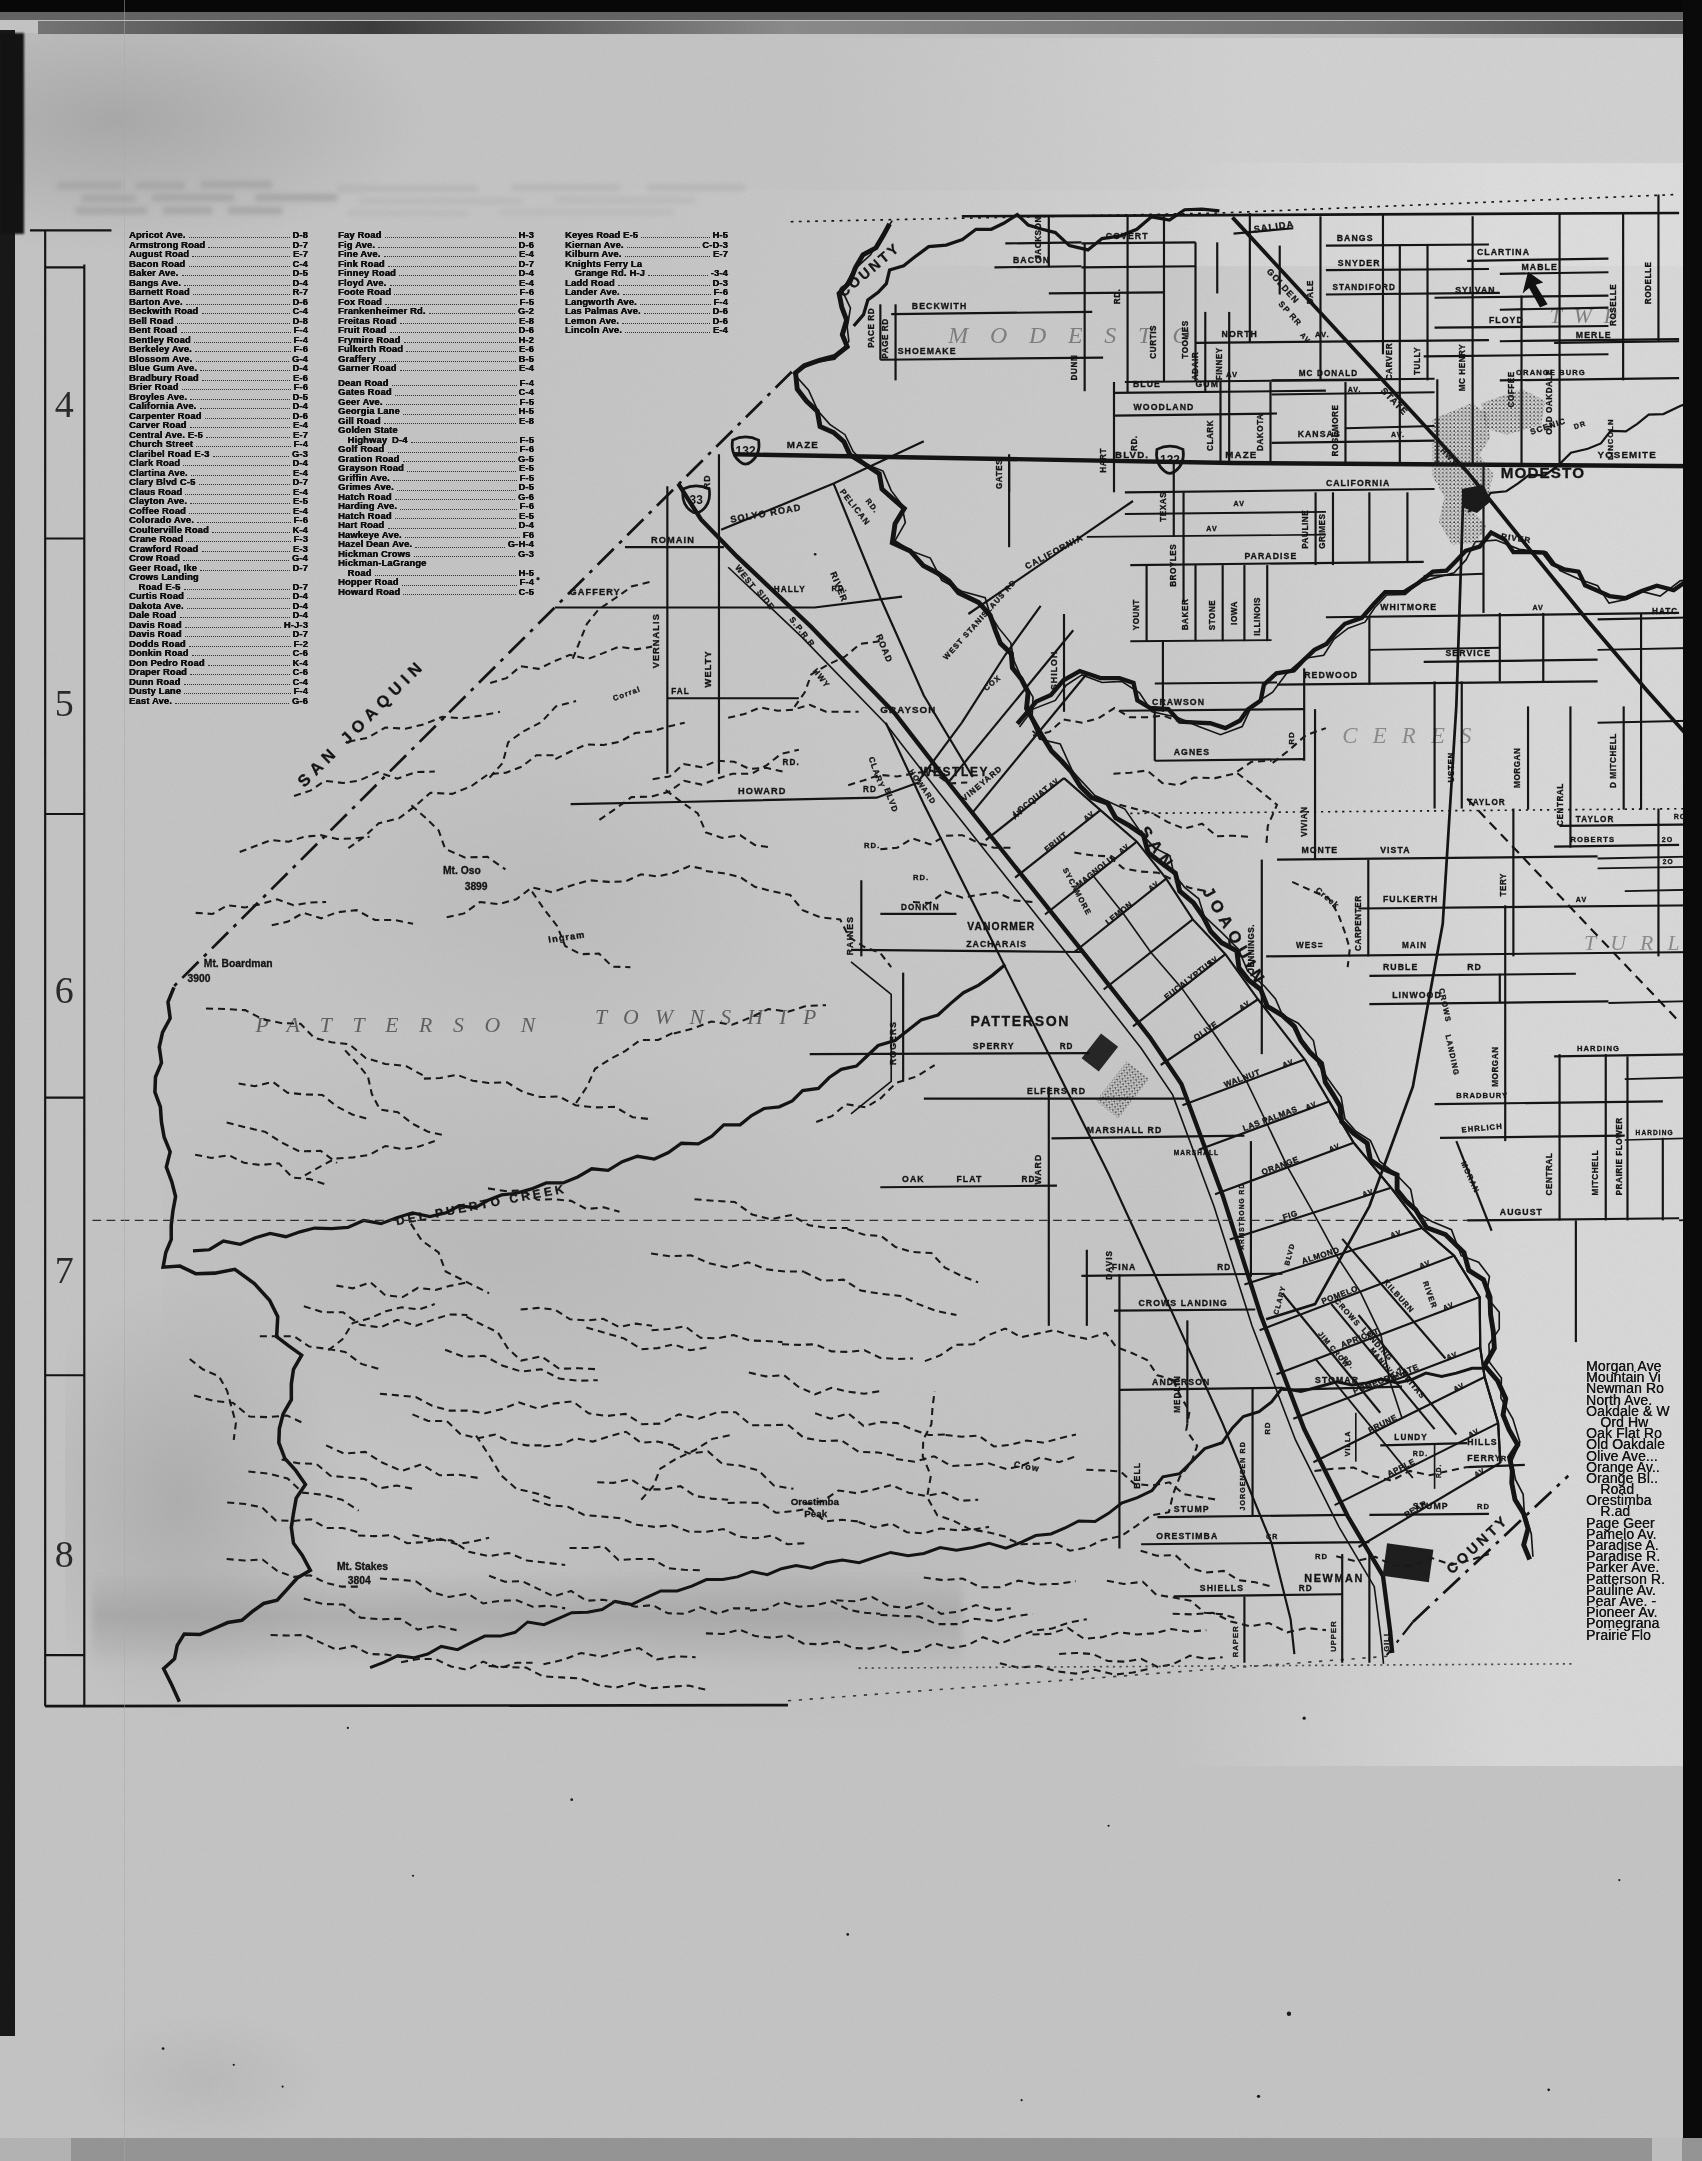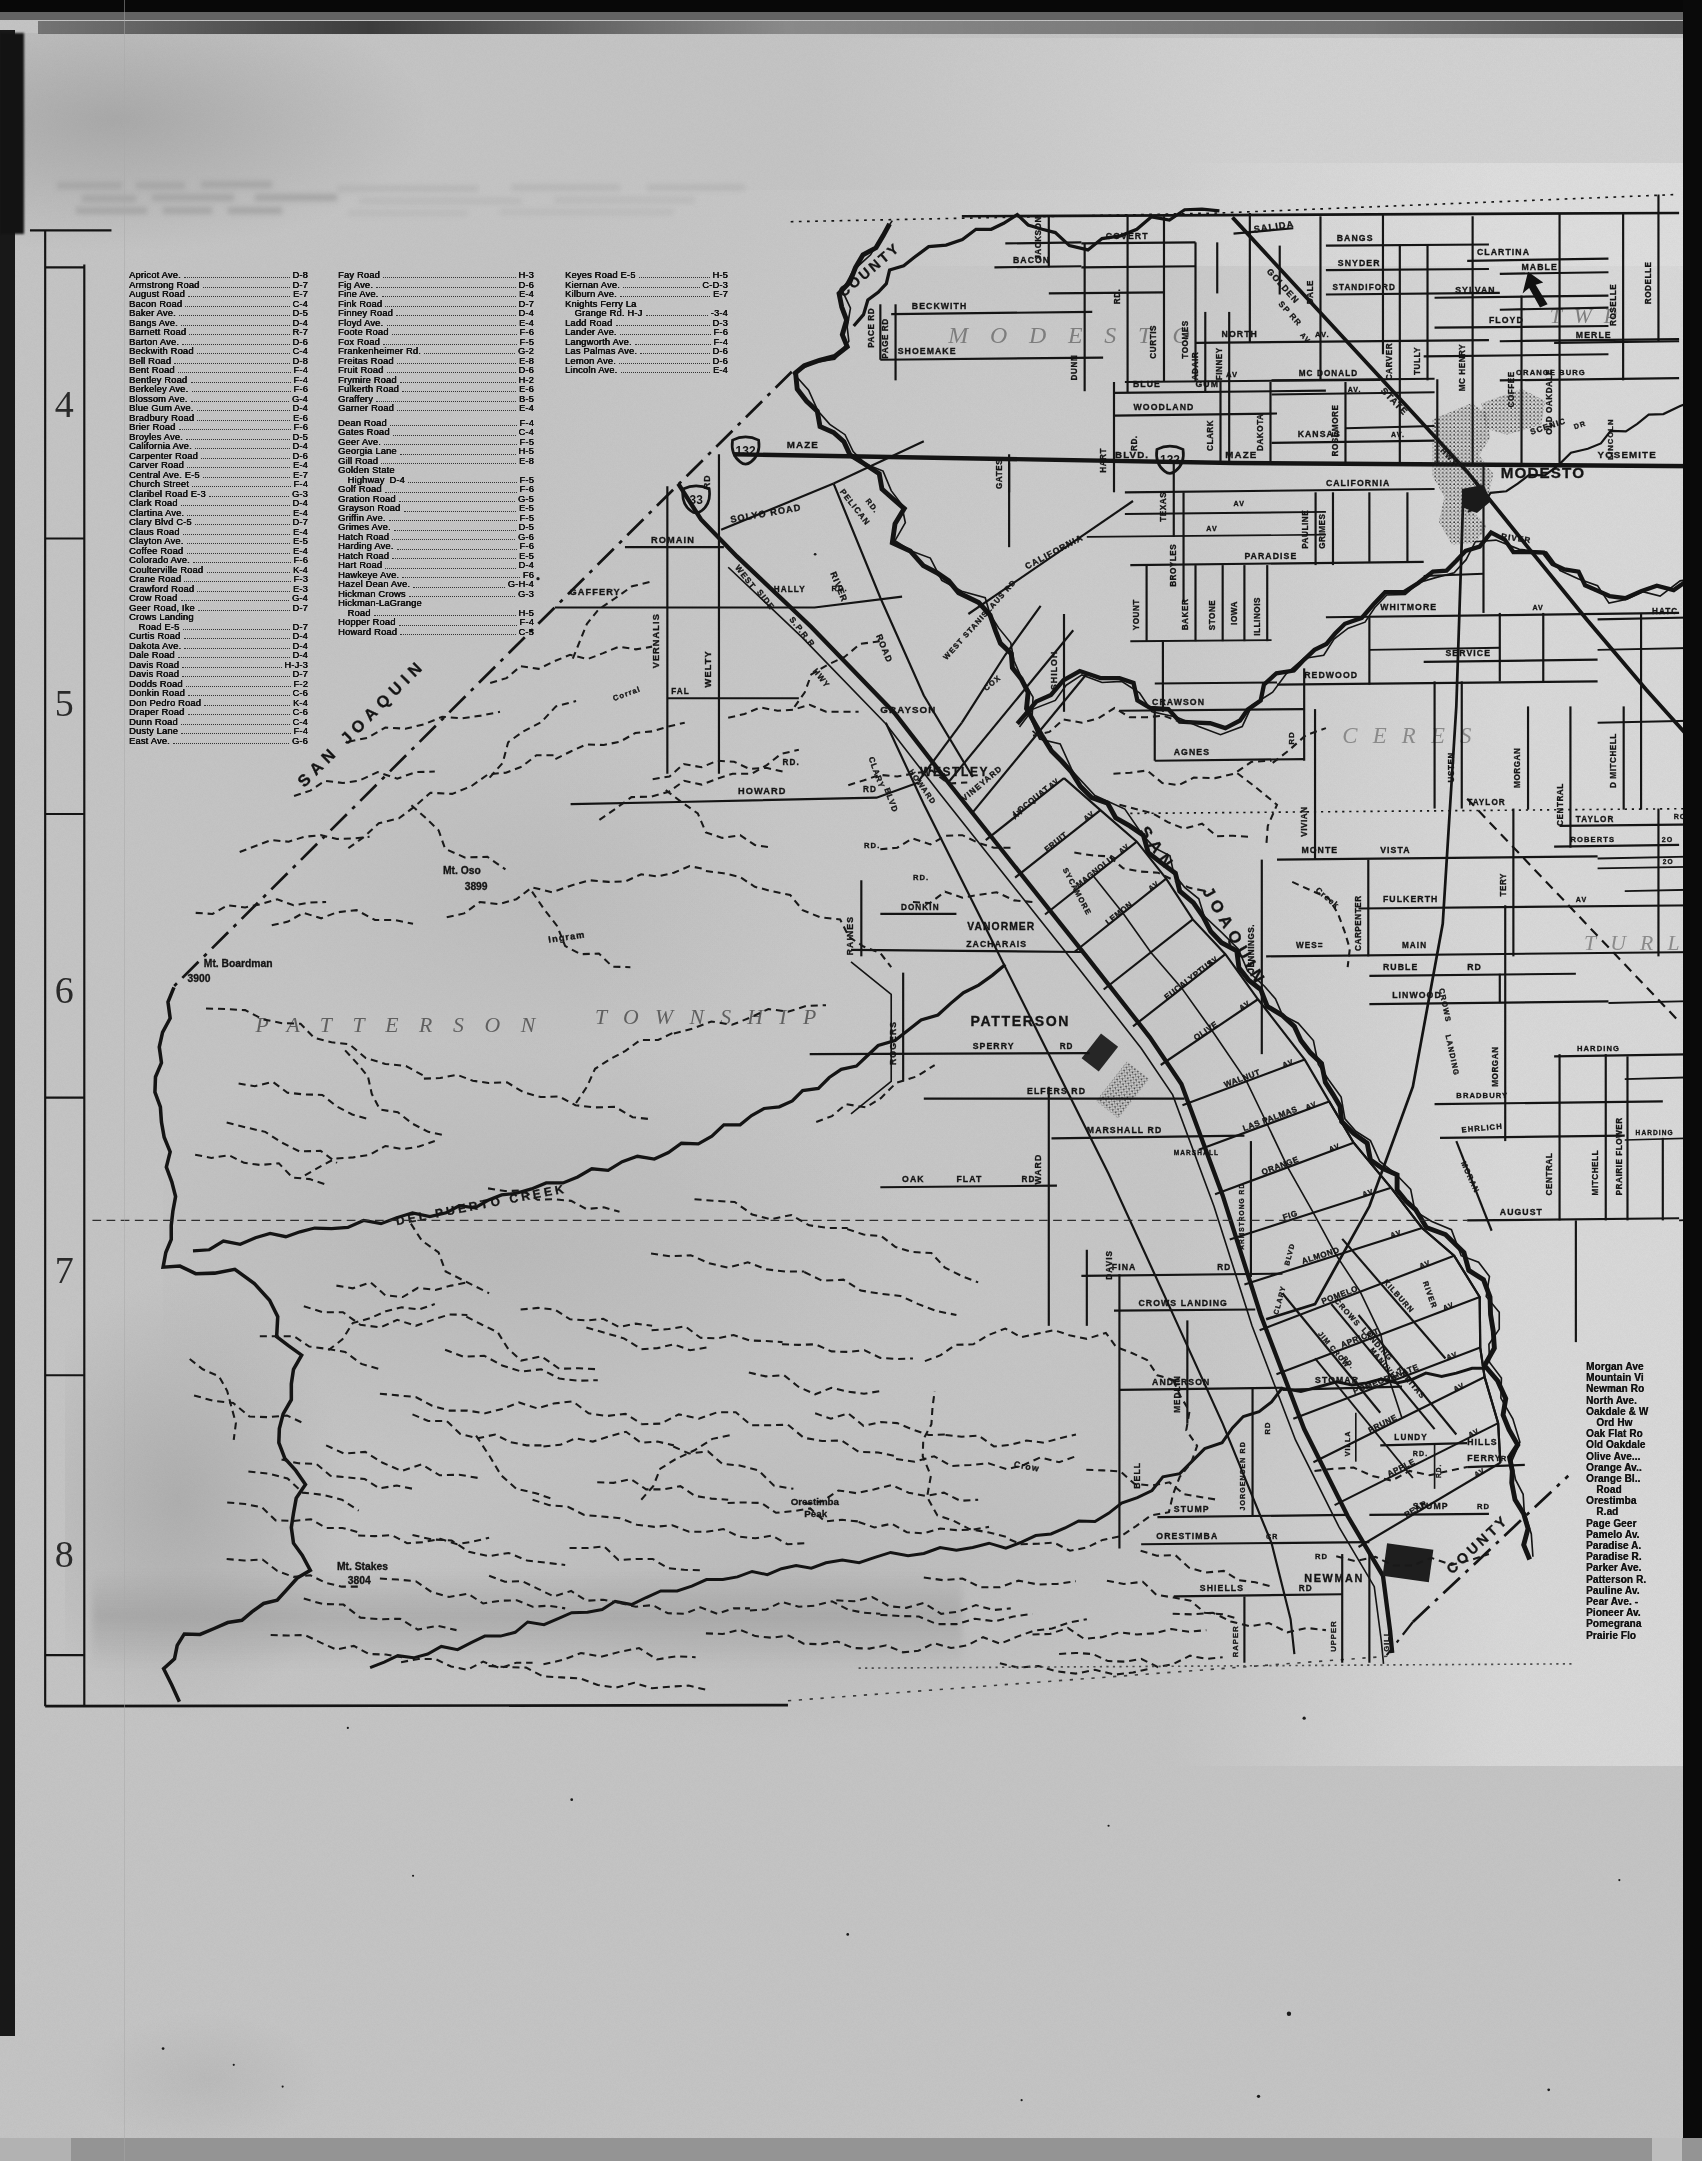--- a/index.html
+++ b/index.html
@@ -1,25 +1,25 @@
 <!DOCTYPE html>
 <html style="font-size:8.7px"><head><meta charset="utf-8">
 <style>
 html,body{margin:0;padding:0;background:#9a9a9a;}
 #page{position:relative;width:1702px;height:2161px;background:#c6c6c6;overflow:hidden;
  font-family:"Liberation Sans",sans-serif;}
 .tone{position:absolute;pointer-events:none;}
-.icol{position:absolute;top:231px;color:#111;font-size:9.3px;font-weight:normal;
- letter-spacing:0.2px;filter:blur(0.2px);text-shadow:0.4px 0 0 #111,0 0.3px 0 #222;margin-top:40px;}
+.icol{position:absolute;top:231px;color:#111;font-size:9.3px;font-weight:bold;
+ letter-spacing:0.2px;filter:blur(0.2px);text-shadow:0.4px 0 0 #111,0 0.3px 0 #222;}
 .iline{display:flex;height:9.5px;line-height:9.3px;white-space:nowrap;}
 .inm{flex:0 0 auto;}
 .ld{flex:1 1 auto;border-bottom:1.1px dotted #333;margin:0 2.7px 2.2px 3.3px;min-width:4.3px;}
 .irf{flex:0 0 auto;}
 #ridx{position:absolute;left:1586px;top:1361px;width:96px;overflow:hidden;color:#141414;text-shadow:0.3px 0 0 #141414;
- font-size:10px;font-weight:bold;letter-spacing:0.1px;filter:blur(0.3px);}
+ font-size:14px;font-weight:normal;letter-spacing:0.1px;filter:blur(0.3px);}
 .rline{height:11.2px;line-height:11px;white-space:nowrap;}
 .ghost{position:absolute;background:#a8a8a8;filter:blur(2.7px);}
 </style></head>
 <body>
 <div id="page">
 
 <div class="tone" style="left:11px;top:33px;width:413px;height:217px;background:radial-gradient(ellipse at 25% 40%,rgba(125,125,125,0.38),rgba(125,125,125,0) 72%);"></div>
 
 <div class="tone" style="left:815px;top:38px;width:870px;height:228px;background:linear-gradient(90deg,rgba(222,222,222,0),rgba(223,223,223,0.55) 50%);"></div>
 

